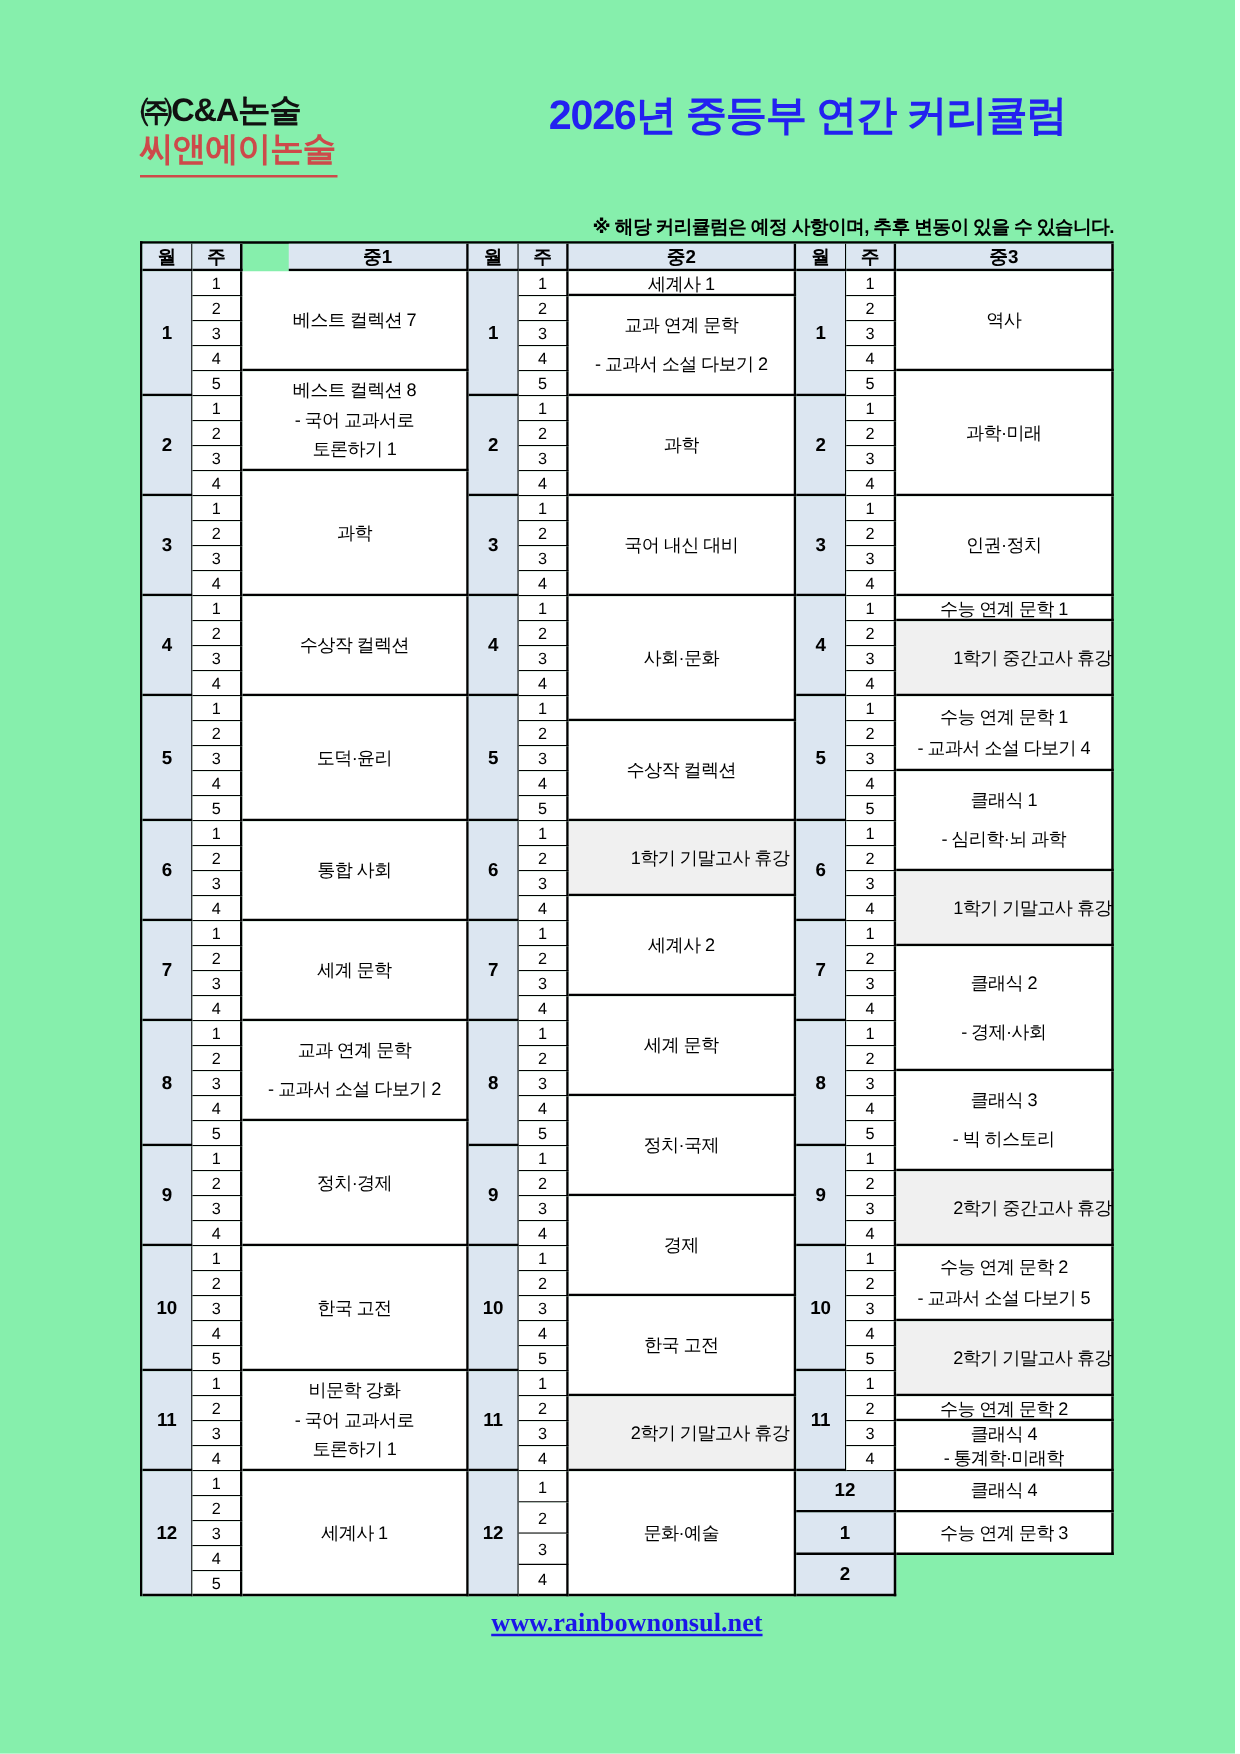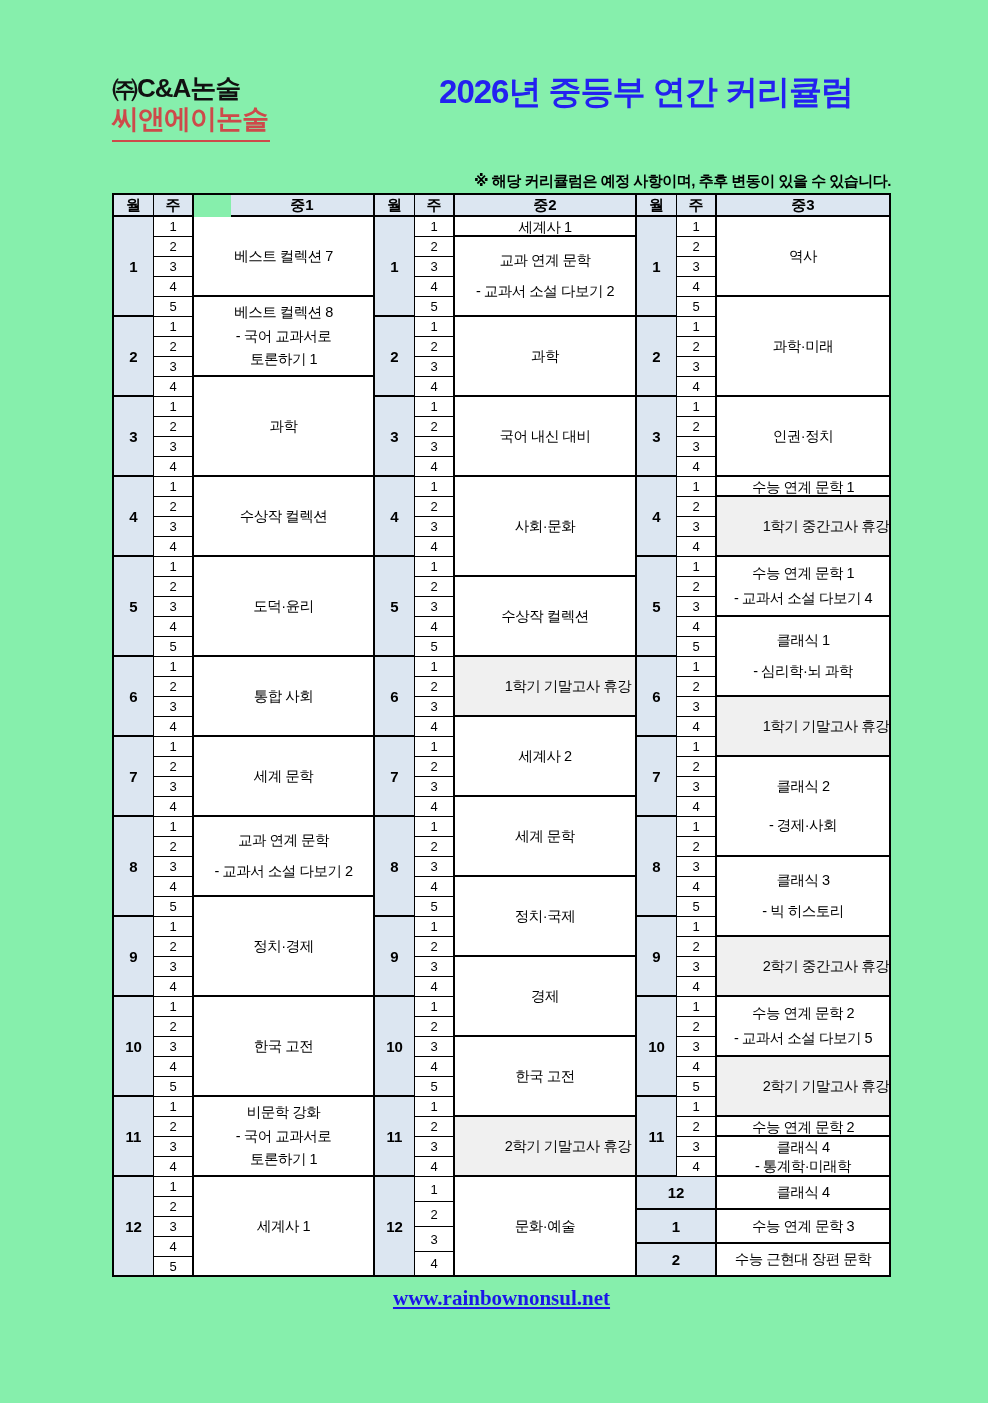--- a/index.html
+++ b/index.html
@@ -797,23 +797,20 @@
         <div class="cell c" style="grid-area: 48 / 3 / span 2;">
           <div>클래식 4</div>
           <div>- 통계학·미래학</div>
         </div>
         <div class="cell c" style="grid-area: 50 / 3 / span 1;">
           <div>클래식 4</div>
         </div>
         <div class="cell c" style="grid-area: 51 / 3 / span 1;">
           <div>수능 연계 문학 3</div>
         </div>
-        <div class="cell c last" style="grid-area: 52 / 3 / span 1;">
-          <div>수능 근현대 장편 문학</div>
-        </div>
       </div>
     </div>
 
   <div id="footer">
     <span class="url">www.rainbownonsul.net</span>
   </div>
 
 </div>
 
 </body></html>

